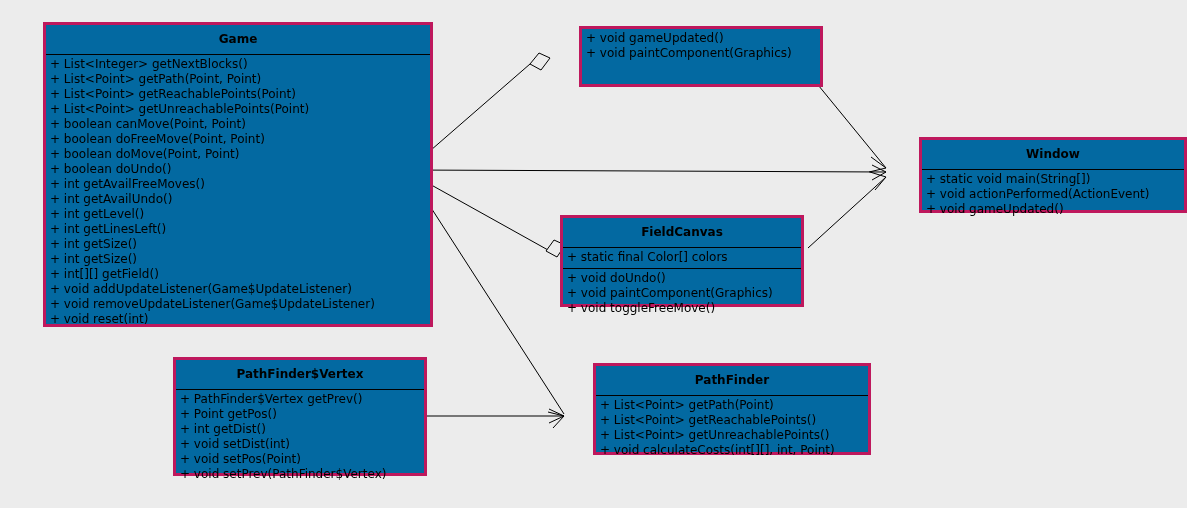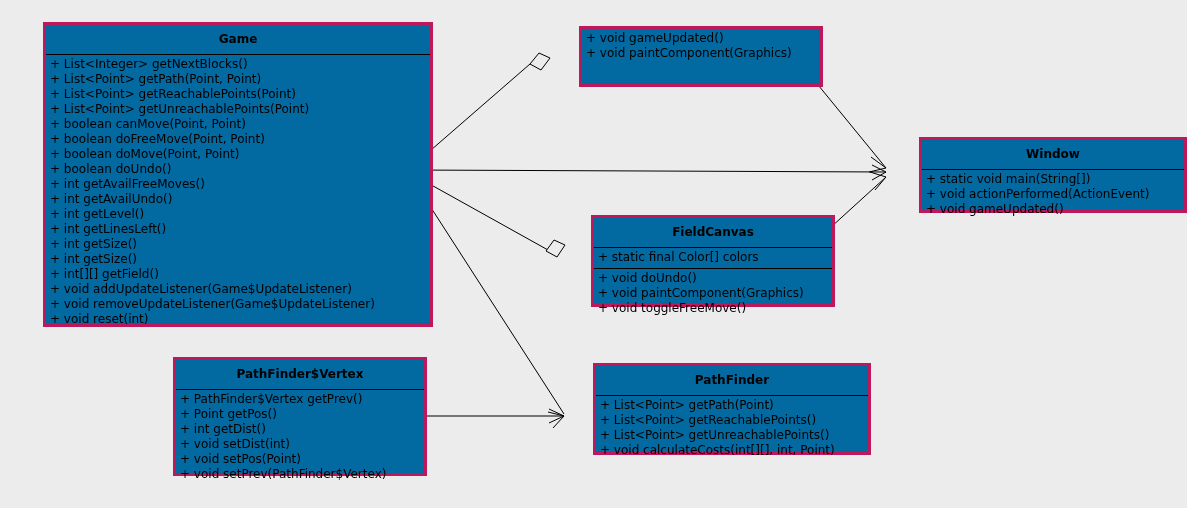--- a/index.html
+++ b/index.html
@@ -139,21 +139,21 @@
         </div>
       </div>
       <div class="uml-class" style="left: 892px; top: 137px; width: 268px; height: 76px;">
         <div class="uml-title">Window</div>
         <div class="uml-compartment">
           <div class="uml-member">+ static void main(String[])</div>
           <div class="uml-member">+ void actionPerformed(ActionEvent)</div>
           <div class="uml-member">+ void gameUpdated()</div>
         </div>
       </div>
-      <div class="uml-class" style="left: 564px; top: 215px; width: 244px; height: 92px;">
+      <div class="uml-class" style="left: 533px; top: 215px; width: 244px; height: 92px;">
         <div class="uml-title">FieldCanvas</div>
         <div class="uml-compartment">
           <div class="uml-member">+ static final Color[] colors</div>
         </div>
         <div class="uml-compartment">
           <div class="uml-member">+ void doUndo()</div>
           <div class="uml-member">+ void paintComponent(Graphics)</div>
           <div class="uml-member">+ void toggleFreeMove()</div>
         </div>
       </div>

